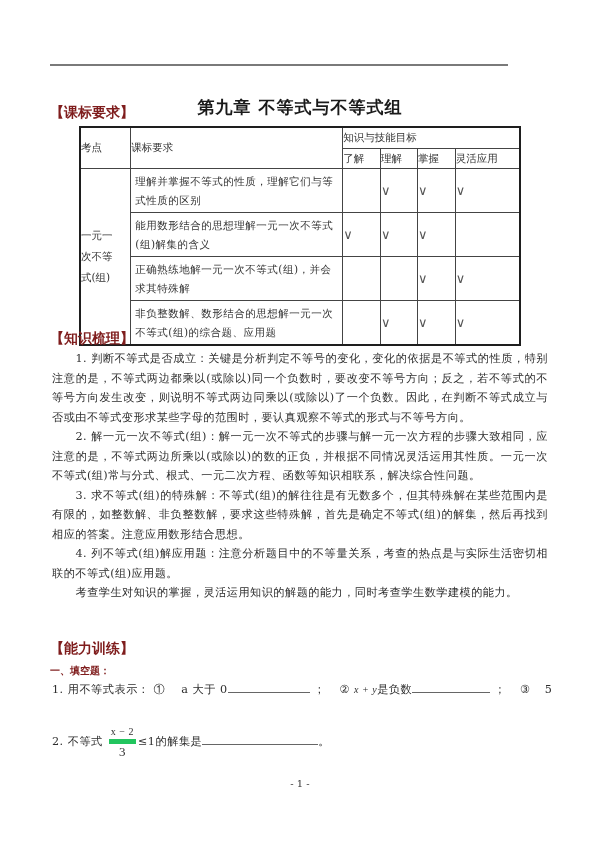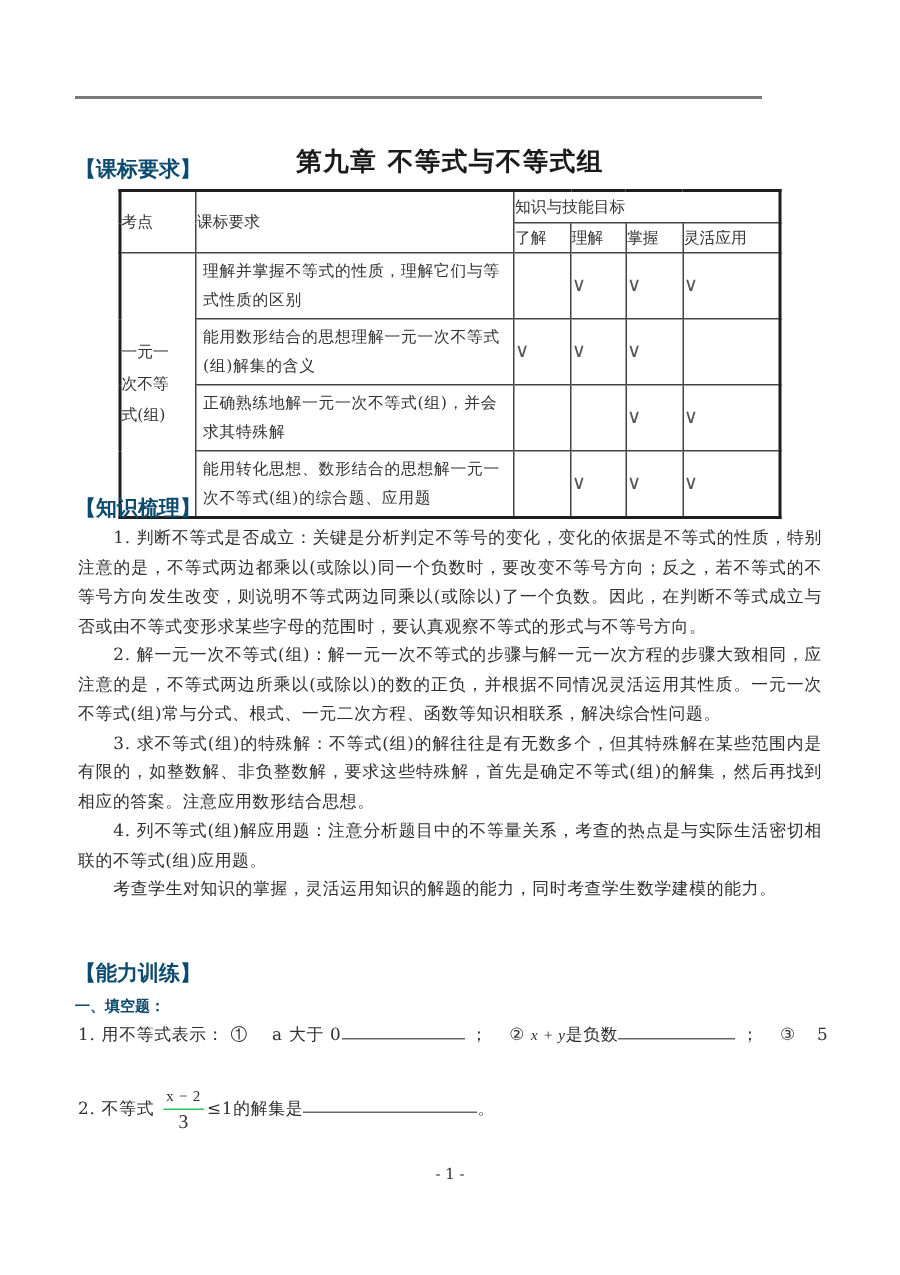--- a/index.html
+++ b/index.html
@@ -4,37 +4,37 @@
 <style>
   html, body { margin: 0; padding: 0; background: #ffffff; }
   body { width: 600px; height: 850px; position: relative; overflow: hidden;
          font-family: "DejaVu Serif", "Liberation Serif", serif; color: #2a2a2a; }
   .abs { position: absolute; }
   .top-rule { left: 50px; top: 64px; width: 458px; height: 2px; background: #7a7a7a; }
   .title { left: 0; width: 600px; top: 76px; text-align: center;
            font-family: "DejaVu Sans", "Liberation Sans", sans-serif; font-weight: bold;
            font-size: 17px; color: #1a1a1a; letter-spacing: 1px; margin-top: 20px; }
   .section-head { font-family: "DejaVu Sans", "Liberation Sans", sans-serif; font-weight: bold;
-                  font-size: 14px; color: #0c4a6e; }
+                  font-size: 14px; color: #7f1d1d; }
   table.req { position: absolute; left: 79px; top: 126px; width: 442px;
               border-collapse: collapse; border: 2px solid #1e1e1e; font-size: 10.5px; color: #333; }
   table.req td { border: 1px solid #444; padding: 0; vertical-align: middle; }
   table.req td.req-text { text-align: left; padding: 2px 4px; line-height: 19px; letter-spacing: 0.5px; }
   table.req tr.h1 td { height: 20px; }
   table.req tr.h2 td { height: 19px; }
   table.req tr.body td { height: 39px; }
   .check { font-family: "DejaVu Sans", sans-serif; color: #555; font-size: 13px; }
   .para { left: 52px; width: 496px; font-size: 11.2px; line-height: 19.5px; color: #2e2e2e;
           letter-spacing: 0.45px; text-align: justify; }
   .para p { margin: 0; text-indent: 2.1em; }
   .q { left: 52px; width: 496px; font-size: 11.2px; line-height: 19.5px; color: #2e2e2e; letter-spacing: 0.5px; }
   .blank { display: inline-block; border-bottom: 1px solid #666; height: 12px; vertical-align: baseline; }
   .frac { display: inline-block; vertical-align: middle; text-align: center; font-family: "Liberation Serif", serif;
           font-size: 13px; line-height: 15px; margin: 0 2px; }
-  .frac .num { display: block; border-bottom: 1px solid #22c55e; padding: 0 2px; font-style: normal; }
+  .frac .num { display: block; border-bottom: 5px solid #22c55e; padding: 0 2px; font-style: normal; }
   .frac .den { display: block; }
   .ital { font-style: italic; font-family: "Liberation Serif", serif; font-size: 10px; }
   .page-num { left: 0; width: 600px; top: 778px; text-align: center; font-size: 10px; color: #333; }
 </style>
 </head>
 <body>
 
 <div class="abs top-rule"></div>
 <div class="abs title">第九章  不等式与不等式组</div>
 
@@ -81,21 +81,21 @@
     <td class="check"></td>
   </tr>
   <tr class="body">
     <td class="req-text">正确熟练地解一元一次不等式(组)，并会求其特殊解</td>
     <td class="check"></td>
     <td class="check"></td>
     <td class="check">∨</td>
     <td class="check">∨</td>
   </tr>
   <tr class="body">
-    <td class="req-text">能用转化思想、数形结合的思想解一元一次不等式(组)的综合题、应用题</td>
+    <td class="req-text">非负整数解、数形结合的思想解一元一次不等式(组)的综合题、应用题</td>
     <td class="check"></td>
     <td class="check">∨</td>
     <td class="check">∨</td>
     <td class="check">∨</td>
   </tr>
 </tbody>
   </table>
 
 <div class="abs section-head" style="left:50px; top:330px;">【知识梳理】</div>
 

